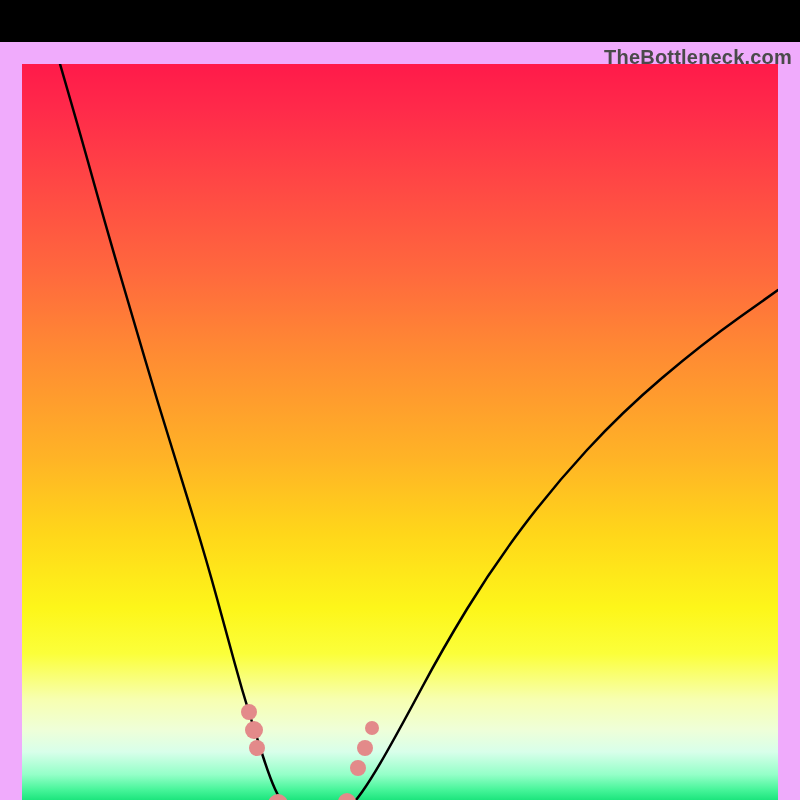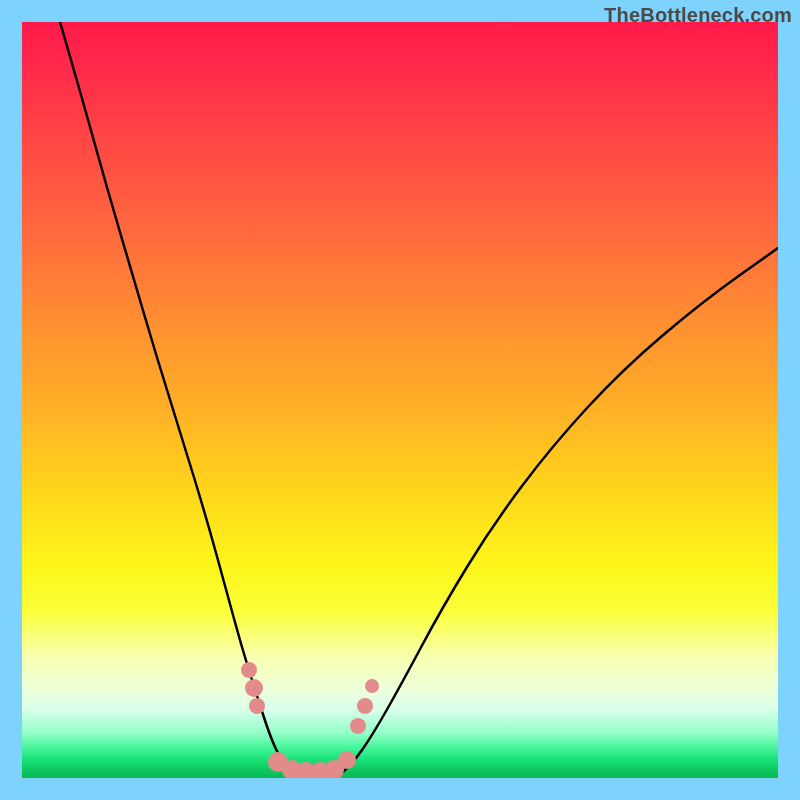--- a/index.html
+++ b/index.html
@@ -8,21 +8,22 @@
     background: #000;
     width: 800px;
     height: 800px;
     overflow: hidden;
     position: relative;
     font-family: Arial, sans-serif;
   }
   .frame {
     position: absolute;
     inset: 0;
-    background: #7dd3fc;
+    background: #f0abfc;
+    margin-top: 42px;
   }
   .plot-area {
     position: absolute;
     left: 22px;
     top: 22px;
     width: 756px;
     height: 756px;
     overflow: hidden;
   }
   .gradient {

